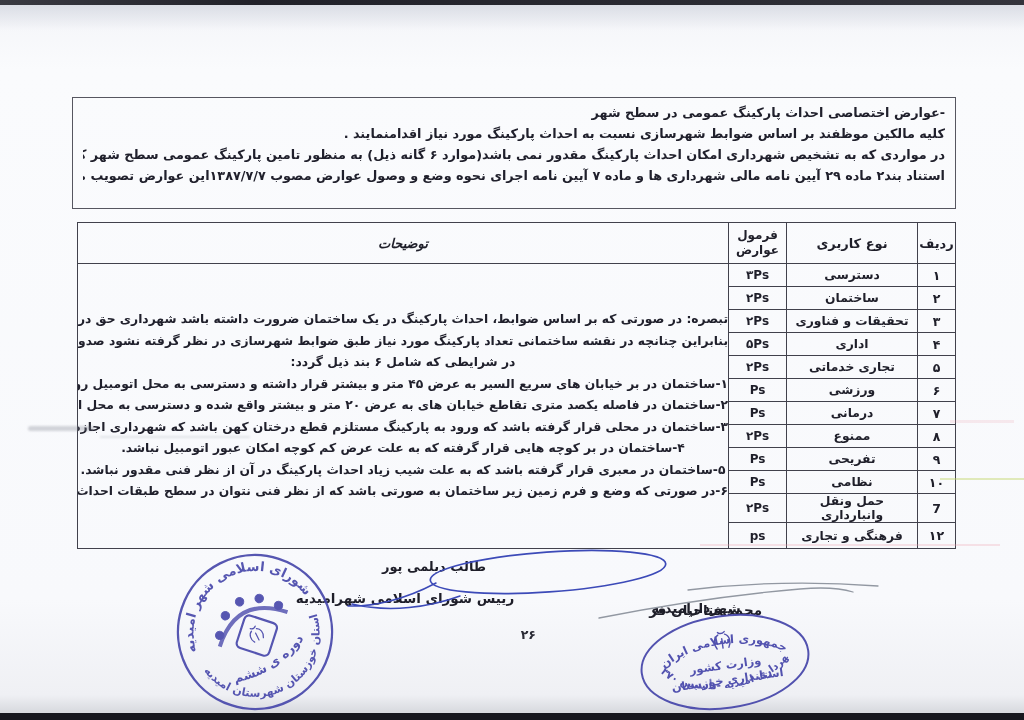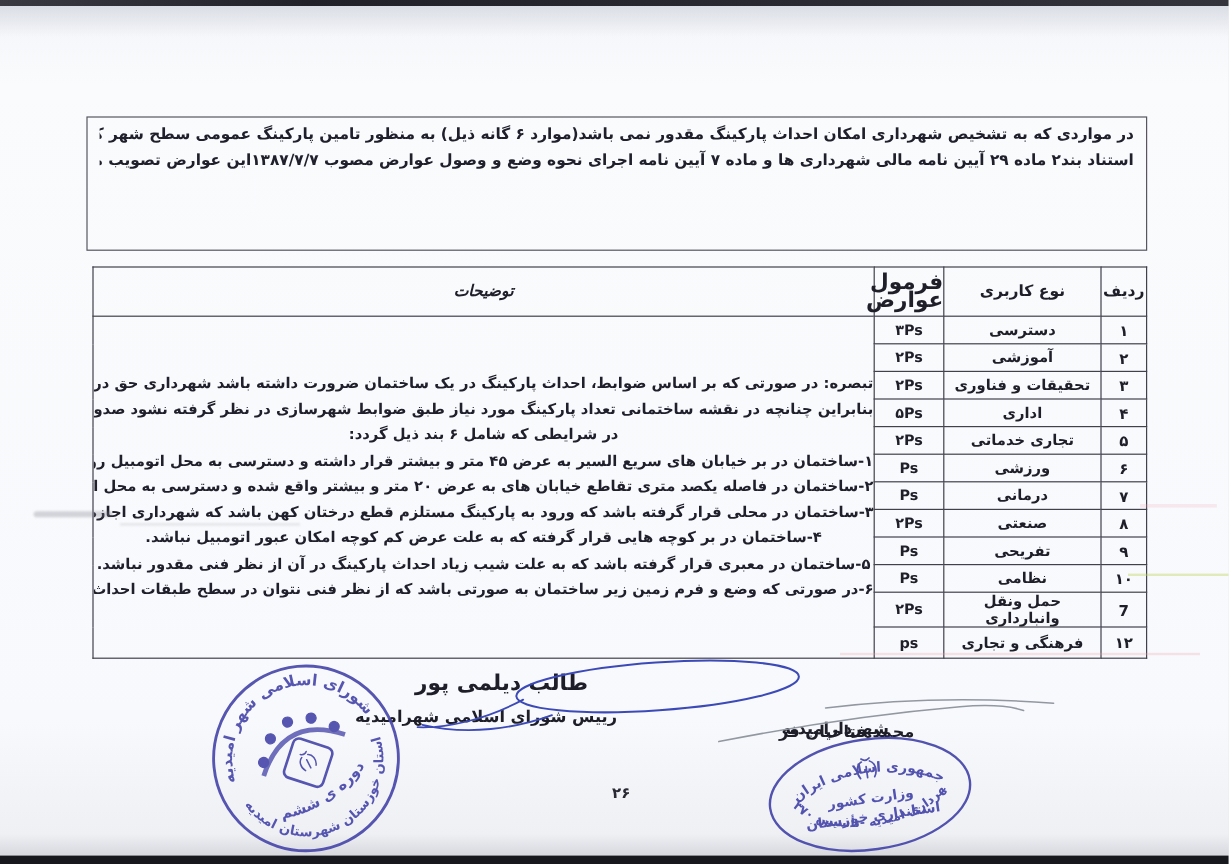--- a/index.html
+++ b/index.html
@@ -19,39 +19,39 @@
   .iline{font-size:12.8px;font-weight:bold;line-height:21px;white-space:nowrap;
          text-align:right;overflow:hidden;color:#20202c;}
 
   
   #fees-table{position:absolute;left:77px;top:222px;width:879px;border-collapse:collapse;
               table-layout:fixed;direction:rtl;}
   #fees-table th,#fees-table td{border:1.3px solid #41414c;padding:0;text-align:center;
               vertical-align:middle;font-weight:bold;color:#1f1f2a;}
   th.h-no{width:37px;height:40px;font-size:13px;}
   th.h-usage{width:130px;font-size:13px;}
-  th.h-formula{width:57px;font-size:18px;line-height:15px;padding:0 6px;}
+  th.h-formula{width:57px;font-size:12px;line-height:15px;padding:0 6px;}
   th.h-notes{font-size:13px;font-style:italic;}
   td.c-no{font-size:12.5px;height:22px;}
   td.c-usage{font-size:12.3px;}
   td.c-formula{font-size:12px;direction:ltr;}
   #fees-table tr:nth-child(11) td,#fees-table tr:nth-child(12) td{height:25px;}
   td.c-notes{vertical-align:top;text-align:right;direction:rtl;
              padding:32px 8px 0 14px;overflow:hidden;}
   .nline{font-size:12.3px;font-weight:bold;line-height:21.5px;white-space:nowrap;
          overflow:hidden;color:#20202c;}
 
   
   .sig-text{position:absolute;direction:rtl;font-weight:bold;white-space:nowrap;color:#1e1e29;}
   #mayor-name{left:610px;top:602px;width:152px;text-align:right;font-size:13.5px;}
   #mayor-title{left:630px;top:600px;width:132px;text-align:center;font-size:13.5px;}
-  #council-name{left:378px;top:559px;width:112px;text-align:center;font-size:18px;}
+  #council-name{left:378px;top:559px;width:112px;text-align:center;font-size:13px;}
   #council-title{left:293px;top:590px;width:224px;text-align:center;font-size:13.5px;}
-  #page-number{position:absolute;left:510px;top:627px;width:26px;text-align:left;
-               font-size:12.5px;font-weight:bold;color:#2a2a35;margin-top:26px;}
+  #page-number{position:absolute;left:510px;top:627px;width:26px;text-align:right;
+               font-size:12.5px;font-weight:bold;color:#2a2a35;}
 
   #sig-overlay{position:absolute;left:0;top:0;pointer-events:none;}
 
   
   .stamp{position:absolute;pointer-events:none;}
   #council-stamp{left:170px;top:547px;transform:rotate(-27deg);opacity:.93;}
   #municipality-stamp{left:636px;top:611px;transform:rotate(-8deg);opacity:.95;}
 
   
   .artifact{position:absolute;}
@@ -65,20 +65,22 @@
 </style>
 </head>
 <body>
 
 <div id="stage">
 
   <div class="edge-top"></div>
   <div class="shade-top"></div>
 
   <div id="intro-box">
+      <div class="iline">-عوارض اختصاصی احداث پارکینگ عمومی در سطح شهر</div>
+      <div class="iline">کلیه مالکین موظفند بر اساس ضوابط شهرسازی  نسبت به احداث پارکینگ مورد نیاز اقدامنمایند .</div>
       <div class="iline">در مواردی که به تشخیص شهرداری امکان احداث پارکینگ مقدور نمی باشد(موارد ۶ گانه ذیل) به منظور تامین پارکینگ عمومی سطح شهر که مالکین بتوانند از آن ها استفاده نمایند به</div>
       <div class="iline">استناد بند۲ ماده ۲۹ آیین نامه مالی شهرداری ها و ماده ۷ آیین نامه اجرای نحوه وضع و وصول عوارض مصوب ۱۳۸۷/۷/۷این عوارض تصویب می گردد تا برای احداث پارکینگ عمومی در</div>
     </div>
 
   <table id="fees-table">
     <thead>
       <tr>
         <th class="h-no">ردیف</th>
         <th class="h-usage">نوع کاربری</th>
         <th class="h-formula">فرمول عوارض</th>
@@ -97,21 +99,21 @@
             <div class="nline">۱-ساختمان در بر خیابان های سریع السیر به عرض ۴۵ متر و بیشتر قرار داشته و دسترسی به محل اتومبیل رو نداشته باشد.</div>
             <div class="nline">۲-ساختمان در فاصله یکصد متری تقاطع خیابان های به عرض ۲۰ متر و بیشتر واقع شده و دسترسی به محل اتومبیل رو نداشته باشد</div>
             <div class="nline">۳-ساختمان در محلی قرار گرفته باشد که ورود به پارکینگ مستلزم قطع درختان کهن باشد که شهرداری اجازه قطع آن را نداده است.</div>
             <div class="nline">۴-ساختمان در بر کوچه هایی قرار گرفته که به علت عرض کم کوچه امکان عبور اتومبیل نباشد.</div>
             <div class="nline">۵-ساختمان در معبری قرار گرفته باشد که به علت شیب زیاد احداث پارکینگ در آن از نظر فنی مقدور نباشد.</div>
             <div class="nline">۶-در صورتی که وضع و فرم زمین زیر ساختمان به صورتی باشد که از نظر فنی نتوان در سطح طبقات احداث پارکینگ نمود.</div>
           </td>
         </tr>
         <tr>
           <td class="c-no">۲</td>
-          <td class="c-usage">آموزشی</td>
+          <td class="c-usage">ساختمان</td>
           <td class="c-formula" dir="ltr">۲Ps</td>
         </tr>
         <tr>
           <td class="c-no">۳</td>
           <td class="c-usage">تحقیقات و فناوری</td>
           <td class="c-formula" dir="ltr">۲Ps</td>
         </tr>
         <tr>
           <td class="c-no">۴</td>
           <td class="c-usage">اداری</td>
@@ -127,21 +129,21 @@
           <td class="c-usage">ورزشی</td>
           <td class="c-formula" dir="ltr">Ps</td>
         </tr>
         <tr>
           <td class="c-no">۷</td>
           <td class="c-usage">درمانی</td>
           <td class="c-formula" dir="ltr">Ps</td>
         </tr>
         <tr>
           <td class="c-no">۸</td>
-          <td class="c-usage">صنعتی</td>
+          <td class="c-usage">ممنوع</td>
           <td class="c-formula" dir="ltr">۲Ps</td>
         </tr>
         <tr>
           <td class="c-no">۹</td>
           <td class="c-usage">تفریحی</td>
           <td class="c-formula" dir="ltr">Ps</td>
         </tr>
         <tr>
           <td class="c-no">۱۰</td>
           <td class="c-usage">نظامی</td>

